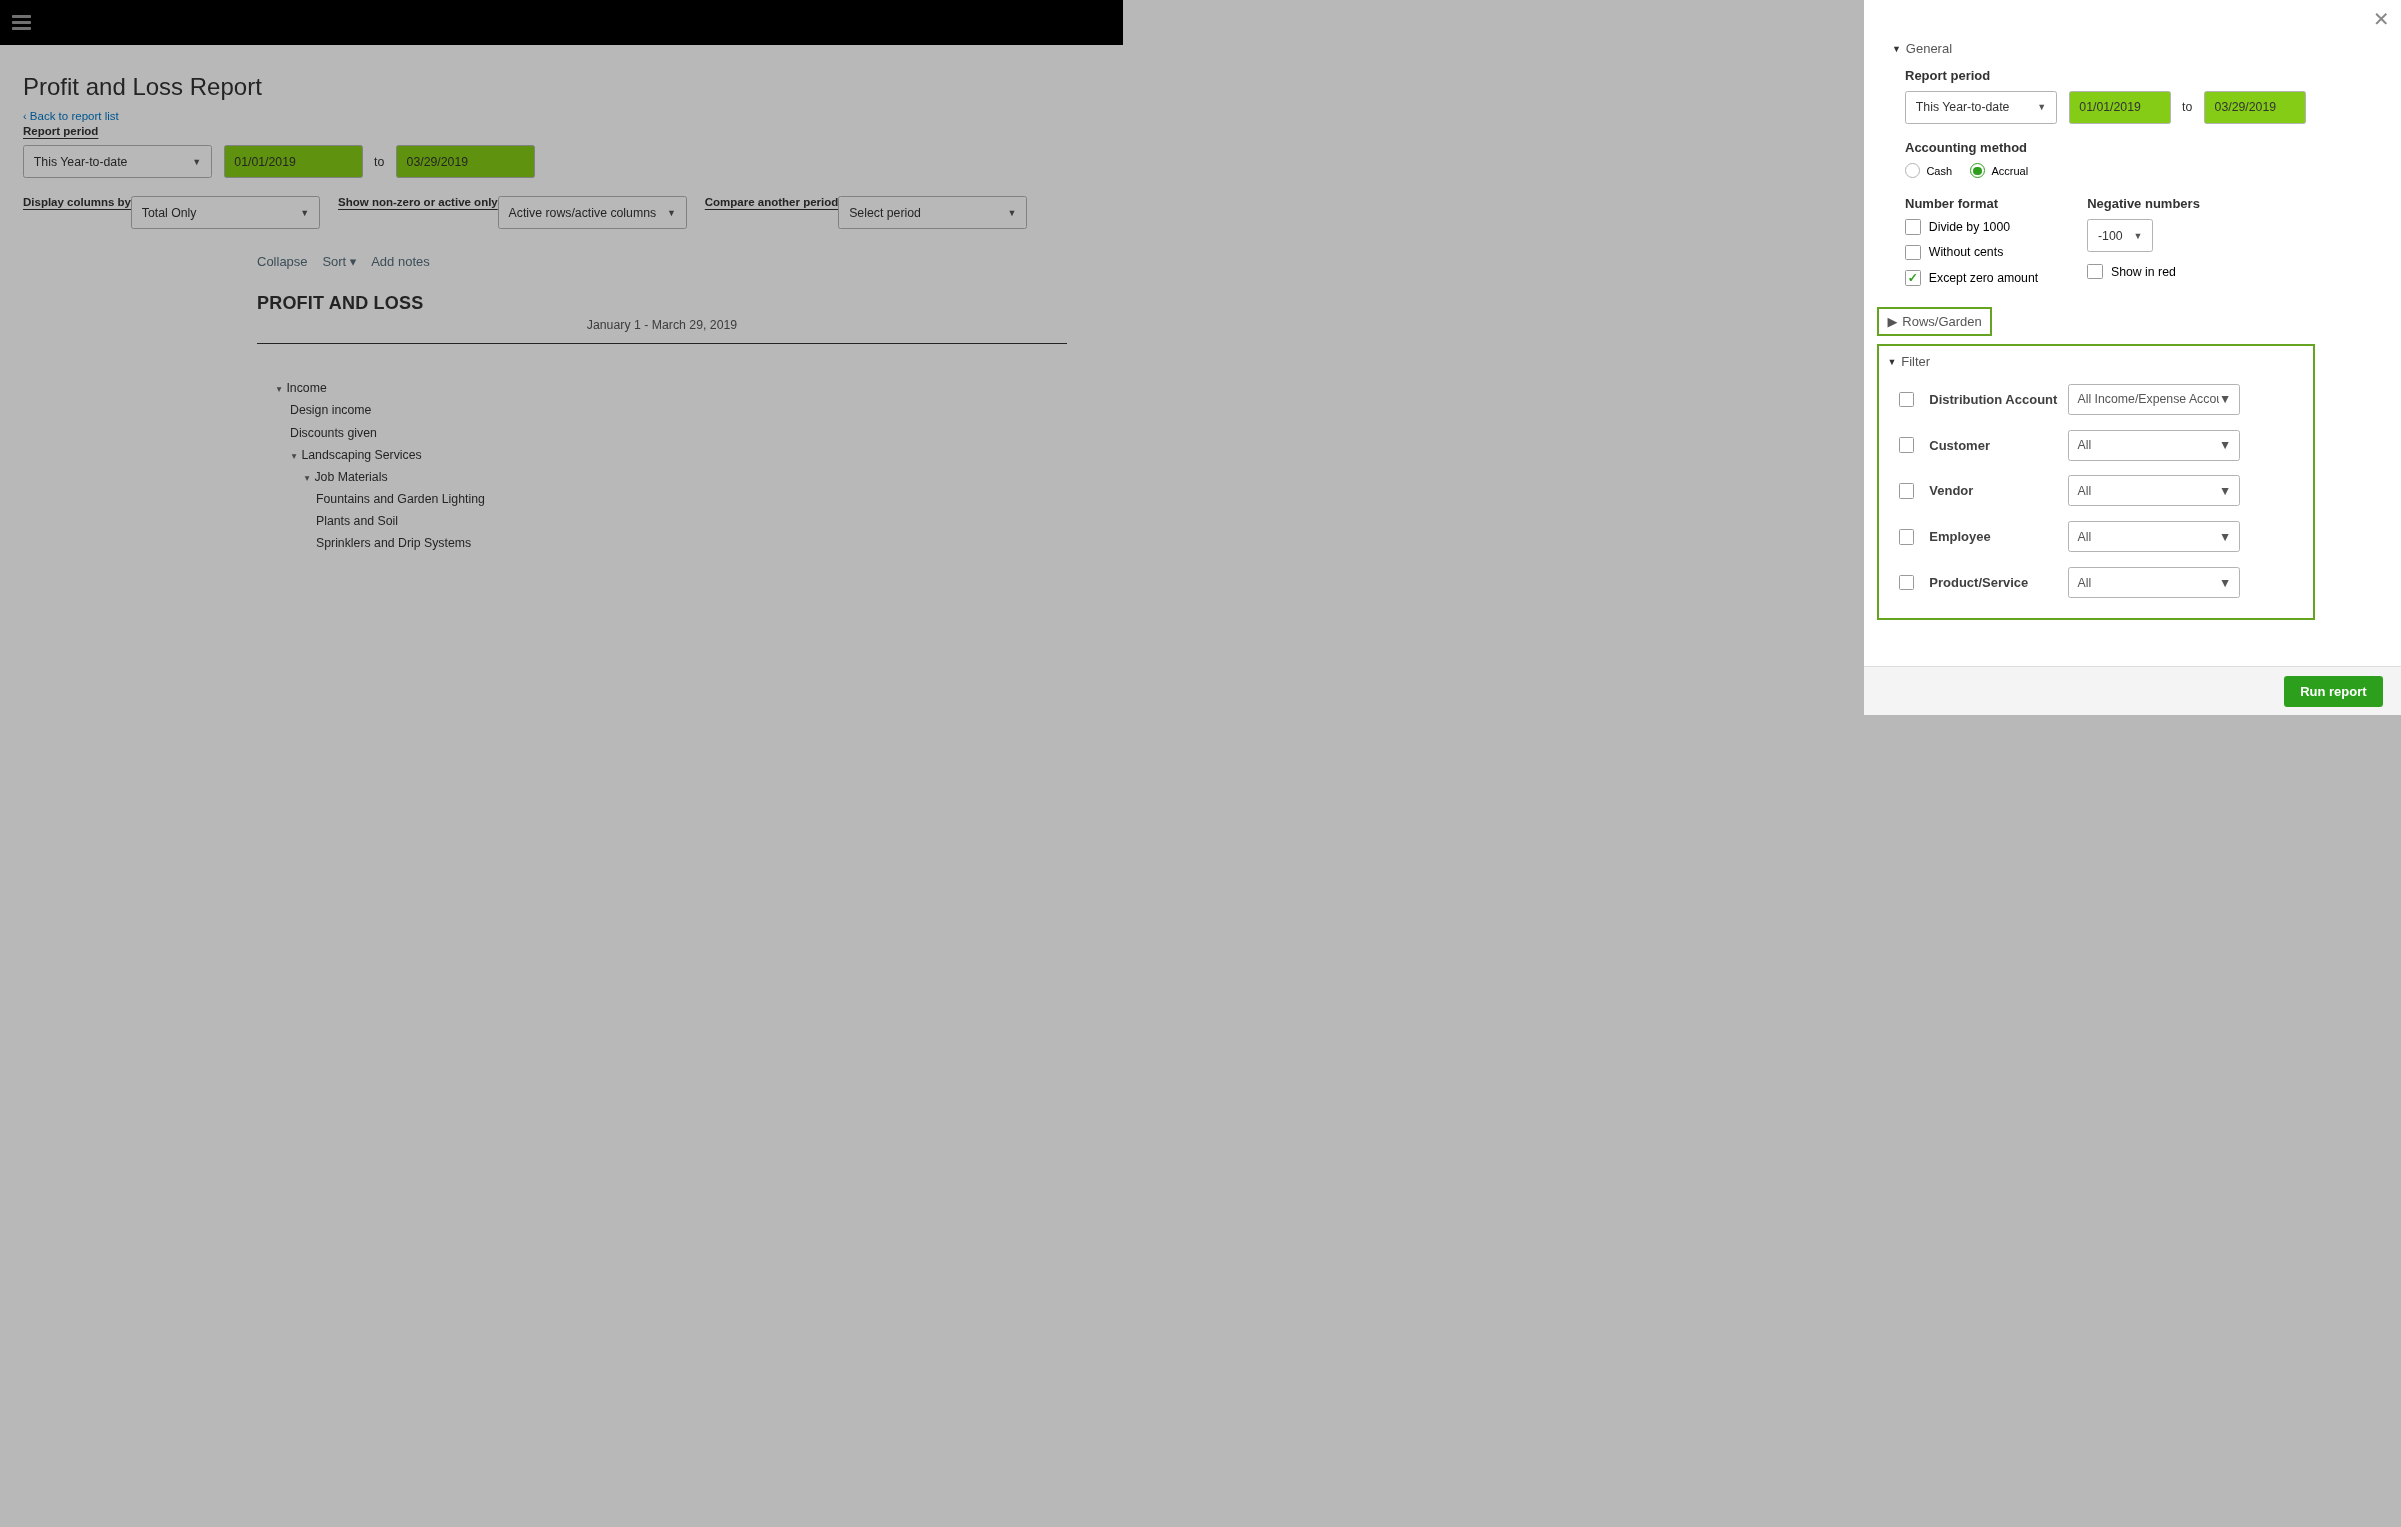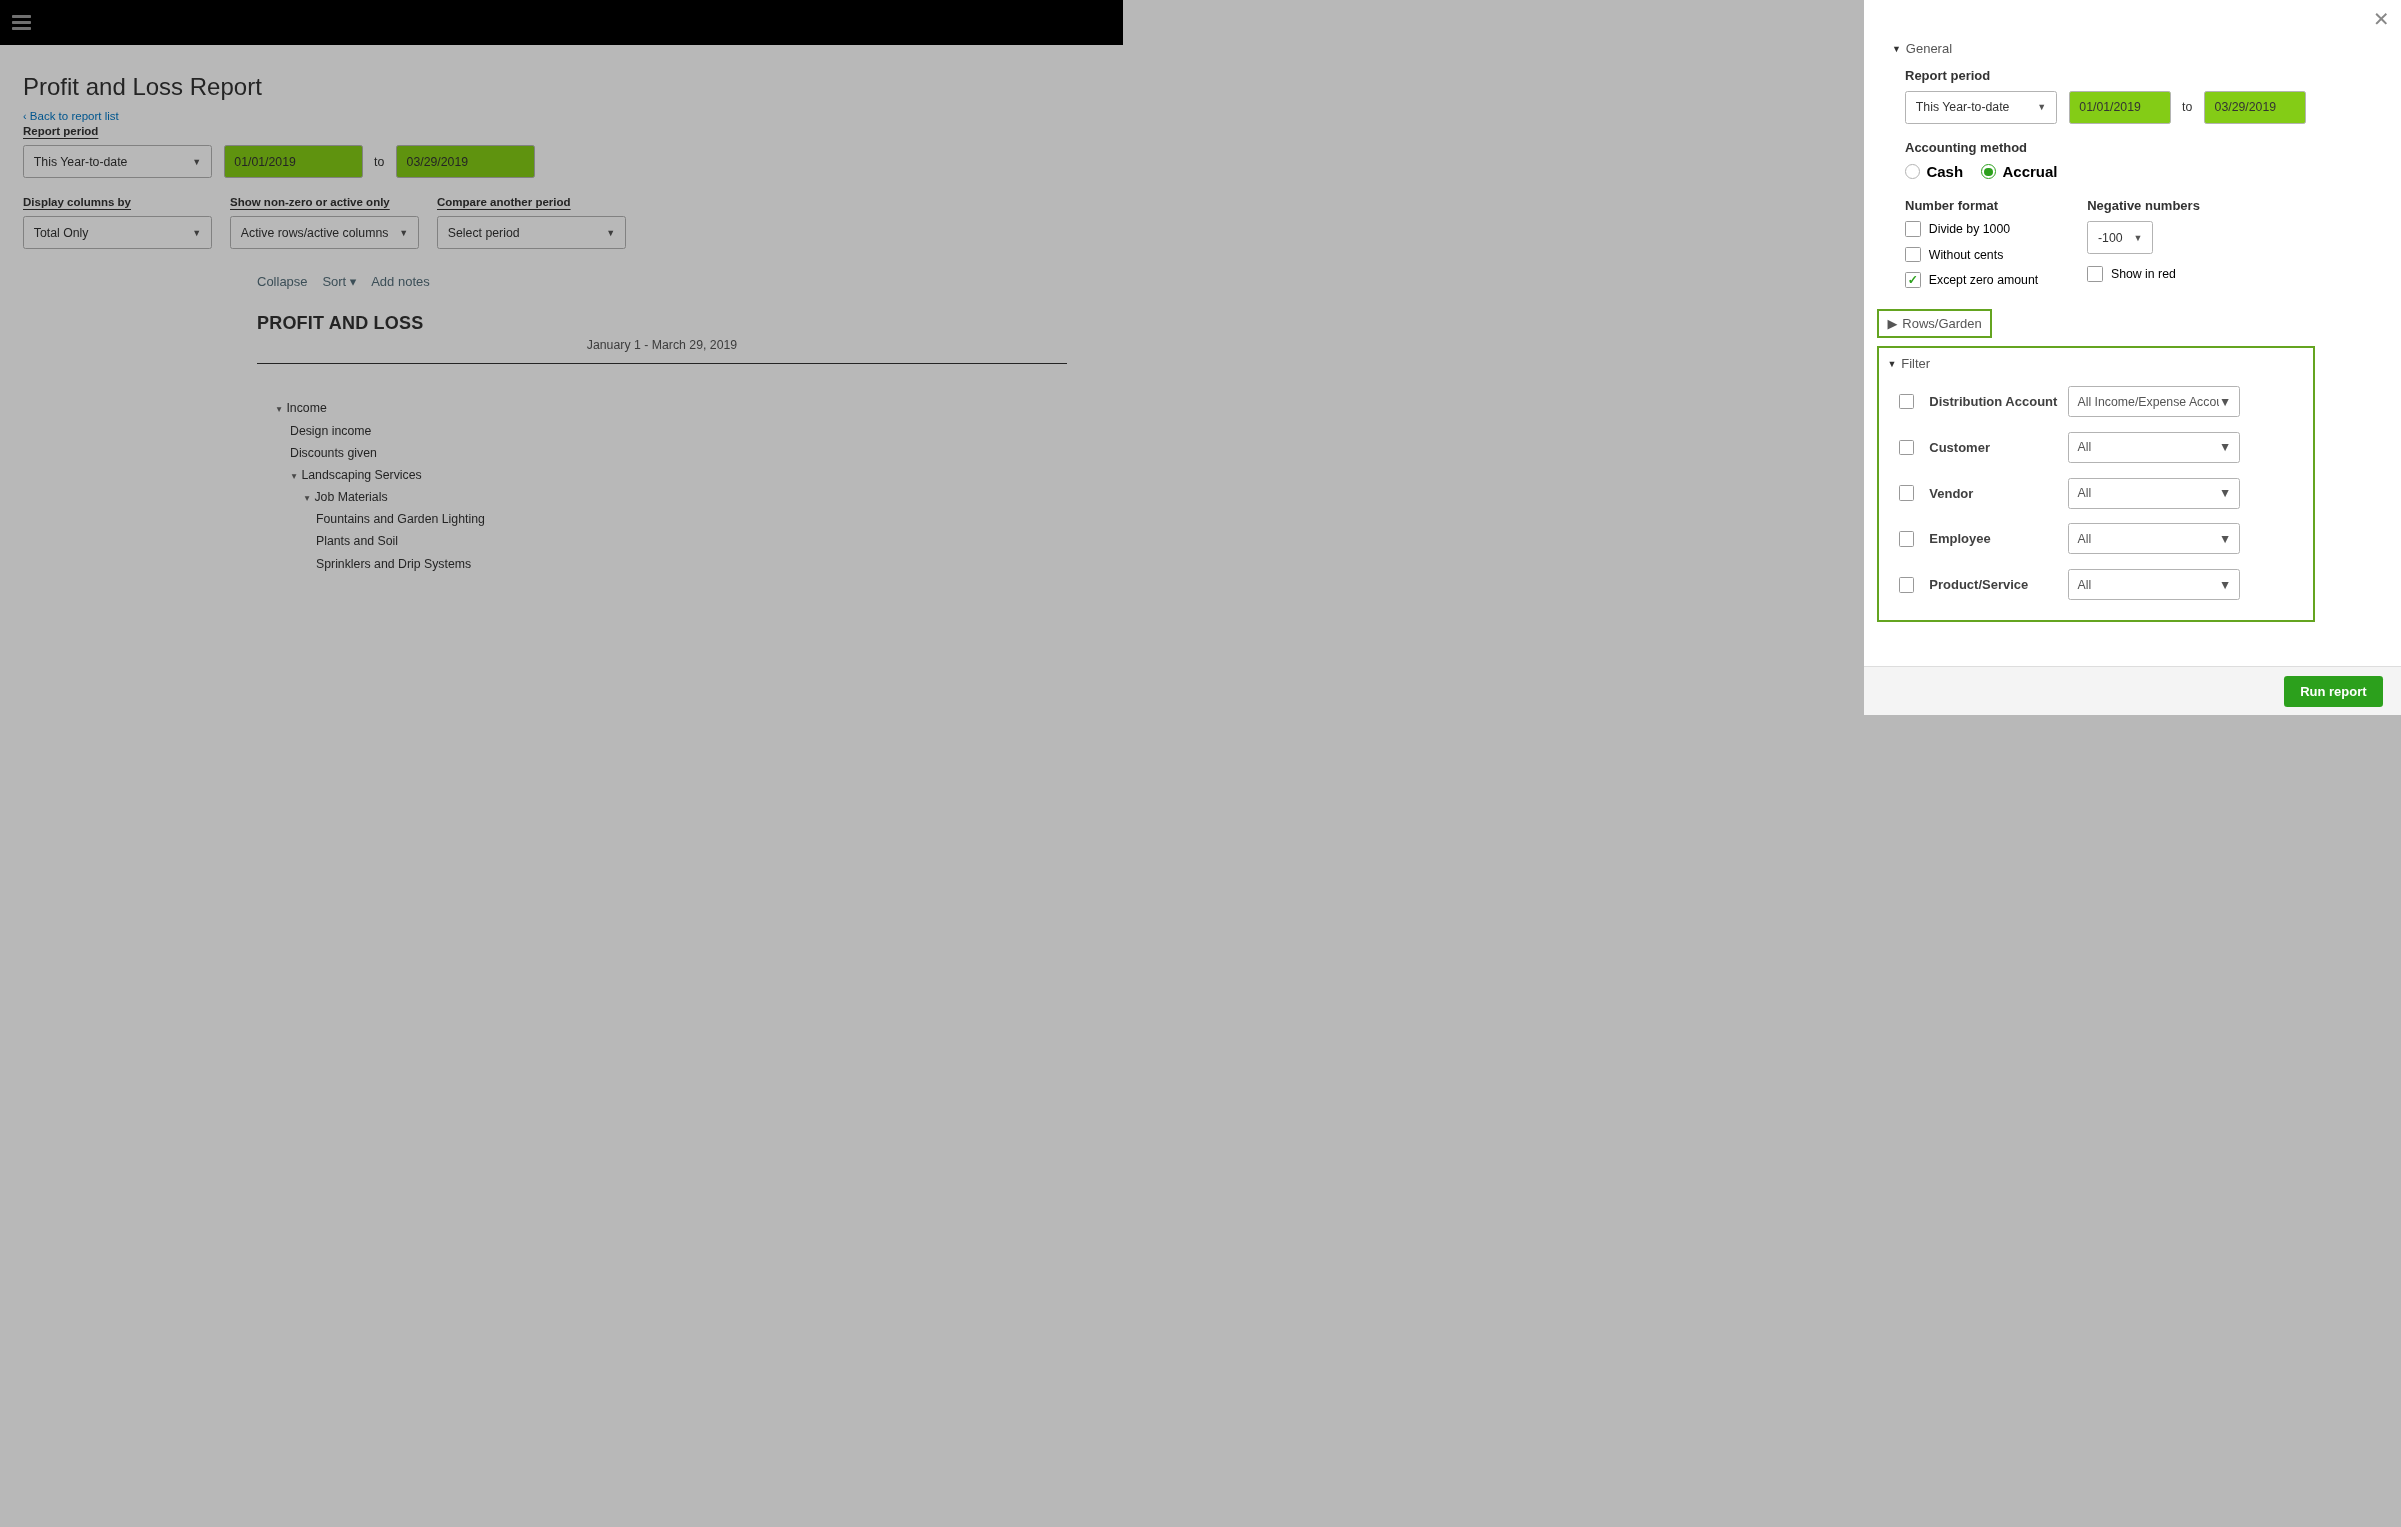--- a/index.html
+++ b/index.html
@@ -12,21 +12,21 @@
 
 
 .report-area { padding: 28px 23px 0 23px; }
 .page-title { font-size: 24px; font-weight: 400; color: #333; margin-bottom: 6.6px; }
 .back-link { color: #0077c5; font-size: 11.5px; display: inline-flex; align-items: center; gap: 3.3px; margin-bottom: 3.3px; cursor: pointer; }
 .back-link .chev { font-size: 10.7px; }
 .section-label { font-size: 11.5px; font-weight: 600; color: #333; text-decoration: underline; text-underline-offset: 2.5px; margin-bottom: 8.2px; }
 
 .row1 { display: flex; align-items: center; gap: 11.5px; margin-bottom: 18px; }
 .row2 { display: flex; gap: 18px; margin-bottom: 24.6px; }
-.col { display: flex; flex-direction: column; }
+.col { display: flex; }
 
 .select-box { height: 33px; border: 0.8px solid #b3b3b3; border-radius: 2.5px; background: #fff; display: flex; align-items: center; justify-content: space-between; padding: 0 9.8px; font-size: 12.3px; color: #333; cursor: pointer; }
 .select-box .caret { font-size: 9px; color: #555; }
 .input-box { height: 33px; border: 0.8px solid #b3b3b3; border-radius: 2.5px; background: #84cc16; display: flex; align-items: center; padding: 0 9.8px; font-size: 12.3px; color: #333; }
 .to-text { font-size: 12.3px; color: #333; }
 
 .report-body { margin-left: 234px; margin-right: 33px; }
 .report-toolbar { display: flex; gap: 14.8px; align-items: center; color: #546e7a; font-size: 13px; margin-bottom: 24.6px; }
 .report-toolbar span { cursor: pointer; }
 .company-name { text-align: center; font-size: 20.5px; color: #333; margin-bottom: 14.8px; }
@@ -50,21 +50,21 @@
 .panel-close { position: absolute; top: 8.2px; right: 11.5px; font-size: 19.7px; color: #888; cursor: pointer; }
 .panel-body { padding: 41px 28px 0 28px; flex: 1; overflow: hidden; }
 
 .section-head { display: flex; align-items: center; gap: 4.9px; font-size: 13px; color: #555; cursor: pointer; margin-bottom: 11.5px; }
 .section-head .arrow { font-size: 9px; color: #333; }
 
 .field-label { font-size: 13px; font-weight: 600; color: #333; margin-bottom: 8.2px; }
 .panel-row { display: flex; align-items: center; gap: 11.5px; margin-bottom: 16.4px; }
 
 .radio-row { display: flex; gap: 18px; margin-bottom: 18px; }
-.radio-item { display: flex; align-items: center; gap: 6.6px; font-size: 15px; font-weight: 700; }
+.radio-item { display: flex; align-items: center; gap: 6.6px; font-size: 11px; font-weight: 400; }
 .radio { width: 14.8px; height: 14.8px; border: 1.6px solid #b3b3b3; border-radius: 50%; display: flex; align-items: center; justify-content: center; }
 .radio.checked { border-color: #2ca01c; }
 .radio.checked::after { content: ""; width: 8.2px; height: 8.2px; background: #2ca01c; border-radius: 50%; }
 
 .two-col { display: flex; gap: 49px; }
 .cb-row { display: flex; align-items: center; gap: 8.2px; font-size: 12.3px; margin-bottom: 9.8px; }
 .cb { width: 15.6px; height: 15.6px; border: 1.2px solid #999; border-radius: 1.6px; display: flex; align-items: center; justify-content: center; flex-shrink: 0; cursor: pointer; }
 .cb.checked::after { content: "✓"; color: #2ca01c; font-weight: 700; font-size: 12.3px; line-height: 1; }
 
 .rows-cols-box { border: 2.5px solid #64a420; padding: 4.9px 8.2px; display: inline-flex; align-items: center; gap: 4.9px; font-size: 13px; color: #555; margin: 11.5px 0 0 -14.8px; cursor: pointer; }

